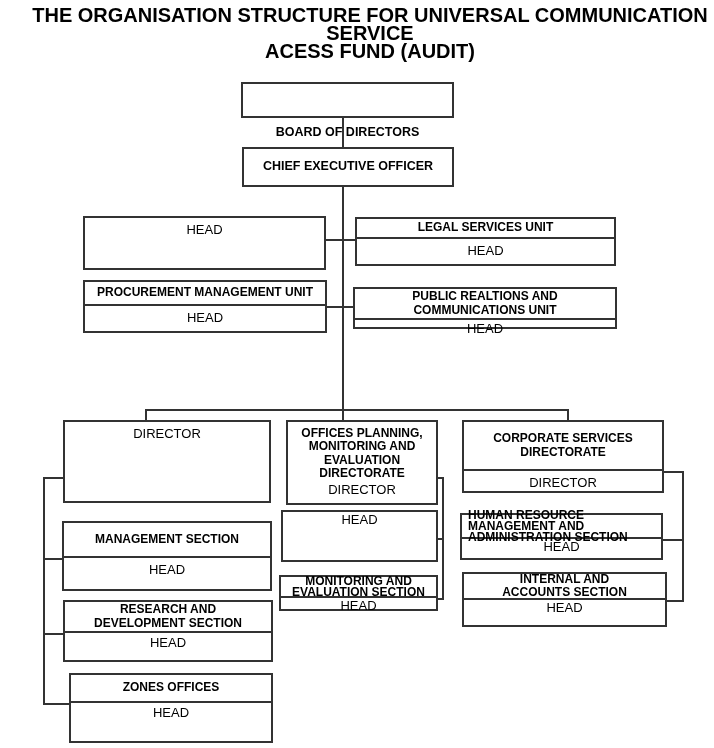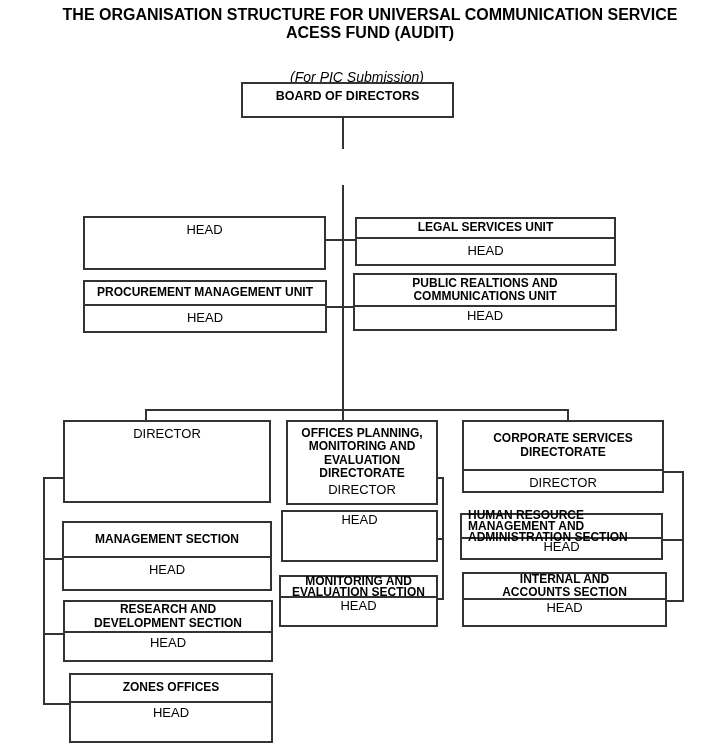--- a/index.html
+++ b/index.html
@@ -11,41 +11,41 @@
   #canvas{
     position:relative;
     width:714px;height:748px;
     background:var(--bg);
     font-family:"Liberation Sans", sans-serif;
     color:var(--text);
     overflow:hidden;
   }
   
   .heading{position:absolute;left:0;top:6px;width:100%;text-align:center;}
-  .heading .h1{font-size:16px;font-weight:bold;line-height:18px;padding-left:26px;}
+  .heading .h1{font-size:20px;font-weight:bold;line-height:18px;padding-left:26px;}
   .heading .h3{font-size:14px;font-style:italic;line-height:17px;margin-top:27px;}
   
   .box{
     position:absolute;
     box-sizing:border-box;
     border:2px solid var(--line);
     background:var(--bg);
     display:flex;flex-direction:column;
     z-index:2;
   }
   .ttl{
     box-sizing:border-box;
     display:flex;align-items:center;justify-content:center;
     text-align:center;
     font-weight:bold;font-size:12px;line-height:13.5px;
     padding:1px 4px;
   }
   .ttl.divided{border-bottom:2px solid var(--line);}
   .ttl.big{font-size:12.5px;}
-  .ttl.top-align{align-items:flex-start;padding-top:6px;}
+  .ttl.top-align{align-items:flex-start;padding-top:6px;margin-top:36px;}
   .ttl .inner{display:block;}
   .role{
     flex:1;
     text-align:center;
     font-size:13px;font-weight:normal;
     padding-top:4px;
   }
   
   .vline,.hline{position:absolute;background:var(--line);z-index:1;}
   .vline{width:2px;}
@@ -83,36 +83,39 @@
 
   <div class="vline" style="left:682px;top:471px;height:131px"></div>
   <div class="hline" style="left:662px;top:471px;width:22px"></div>
   <div class="hline" style="left:661px;top:539px;width:23px"></div>
   <div class="hline" style="left:665px;top:600px;width:19px"></div>
 
   <div class="box" style="left:241px;top:82px;width:213px;height:36px">
     <div class="ttl big top-align" style="flex:1">BOARD OF DIRECTORS</div>
   </div>
 
+  <div class="box" style="left:242px;top:147px;width:212px;height:40px">
+    <div class="ttl big" style="flex:1">CHIEF EXECUTIVE OFFICER</div>
+  </div>
 
   <div class="box" style="left:83px;top:216px;width:243px;height:54px">
     <div class="role">HEAD</div>
   </div>
 
   <div class="box" style="left:355px;top:217px;width:261px;height:49px">
     <div class="ttl divided" style="height:20px">LEGAL SERVICES UNIT</div>
     <div class="role">HEAD</div>
   </div>
 
   <div class="box" style="left:83px;top:280px;width:244px;height:53px">
     <div class="ttl divided" style="height:24px">PROCUREMENT MANAGEMENT UNIT</div>
     <div class="role">HEAD</div>
   </div>
 
-  <div class="box" style="left:353px;top:273px;width:264px;height:58px">
+  <div class="box" style="left:353px;top:287px;width:264px;height:42px">
     <div class="ttl divided" style="height:32px">
       <span class="inner" style="max-width:178px">PUBLIC REALTIONS AND COMMUNICATIONS UNIT</span>
     </div>
     <div class="role" style="padding-top:1px">HEAD</div>
   </div>
 
   <div class="box" style="left:63px;top:420px;width:208px;height:83px">
     <div class="role">DIRECTOR</div>
   </div>
 
@@ -144,21 +147,21 @@
 
   <div class="box" style="left:69px;top:673px;width:204px;height:70px">
     <div class="ttl divided" style="height:28px">ZONES OFFICES</div>
     <div class="role" style="padding-top:2px">HEAD</div>
   </div>
 
   <div class="box" style="left:281px;top:510px;width:157px;height:52px">
     <div class="role" style="padding-top:0">HEAD</div>
   </div>
 
-  <div class="box" style="left:279px;top:575px;width:159px;height:52px">
+  <div class="box" style="left:279px;top:575px;width:159px;height:36px">
     <div class="ttl divided" style="height:21px;line-height:11px">
       <span class="inner" style="max-width:140px">MONITORING AND EVALUATION SECTION</span>
     </div>
     <div class="role" style="padding-top:0">HEAD</div>
   </div>
 
   <div class="box" style="left:460px;top:513px;width:203px;height:47px">
     <div class="ttl divided" style="height:24px;line-height:11px;justify-content:flex-start;padding-left:6px;text-align:left">
       <span class="inner" style="max-width:190px">HUMAN RESOURCE MANAGEMENT AND ADMINISTRATION SECTION</span>
     </div>

